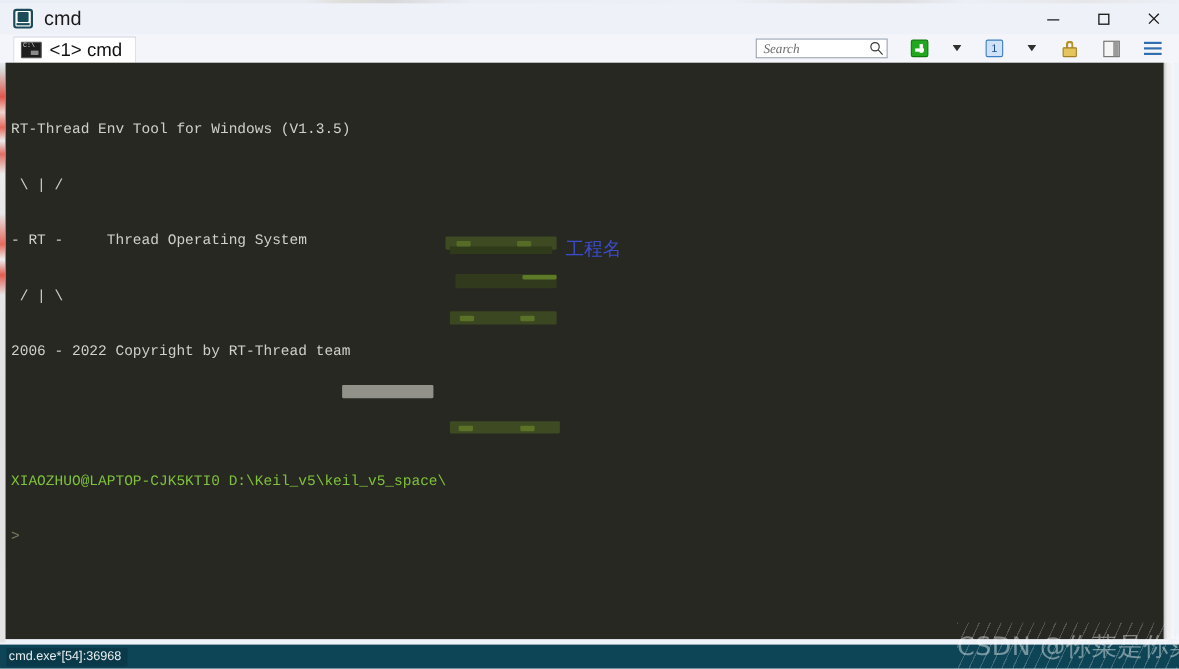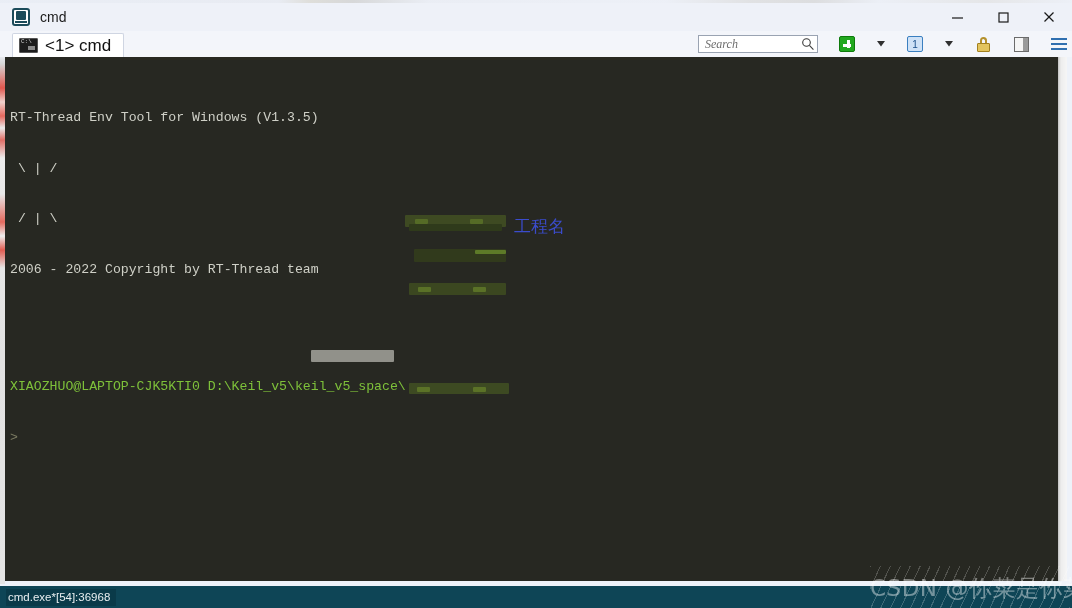--- a/index.html
+++ b/index.html
@@ -30,37 +30,37 @@
        rgba(228,228,228,1) 520px);}
 
   
   .titlebar{position:absolute;left:0;top:3px;width:1072px;height:28px;
      background:#eef1f8;border-bottom:1px solid #e2e6ef;
      display:flex;align-items:center;}
   .win-icon{width:18px;height:18px;margin-left:12px;position:relative;flex:none;}
   .win-icon .mon{position:absolute;left:0;top:0;width:18px;height:18px;border:2px solid #1b4b5a;border-radius:3px;background:#fff;box-sizing:border-box;}
   .win-icon .inner{position:absolute;left:4px;top:3px;width:10px;height:9px;background:#1b4b5a;border-radius:1px;}
   .win-icon .base{position:absolute;left:3px;top:13px;width:12px;height:2px;background:#1b4b5a;}
-  .win-title{margin-left:10px;font-size:14px;color:#1b1b1b;letter-spacing:.1px;}
+  .win-title{margin-left:10px;font-size:18px;color:#1b1b1b;letter-spacing:.1px;}
   .wbtns{margin-left:auto;display:flex;height:28px;}
   .wbtn{width:46px;height:28px;display:flex;align-items:center;justify-content:center;}
   .wbtn svg{display:block;}
 
   
   .tabbar{position:absolute;left:0;top:31px;width:1072px;height:26px;
      background:#f3f5fa;display:flex;align-items:flex-end;}
   .tab{height:24px;margin-left:12px;padding:0 12px 0 6px;display:flex;align-items:center;
      background:#fff;border:1px solid #cfd5e2;border-bottom:none;border-radius:2px 2px 0 0;box-sizing:border-box;}
   .tab-icon{width:17px;height:13px;background:#1d1d1d;border:1px solid #555;border-radius:1px;margin-right:7px;position:relative;flex:none;}
   .tab-icon:before{content:"C:\\";position:absolute;left:1px;top:-1px;font-family:"Liberation Mono",monospace;font-size:6px;color:#d8d8d8;}
   .tab-icon:after{content:"";position:absolute;left:8px;top:7px;width:7px;height:4px;background:#8a8a8a;}
   .tab-label{font-size:17px;color:#111;}
 
   
-  .toolbar{position:absolute;right:4px;top:32px;height:24px;display:flex;align-items:center;gap:20px;}
+  .toolbar{position:absolute;right:15px;top:32px;height:24px;display:flex;align-items:center;gap:20px;}
   .searchbox{width:120px;height:18px;background:#fff;border:1px solid #9aa3b2;
      display:flex;align-items:center;padding:0 2px 0 6px;box-sizing:border-box;}
   .searchbox span{font-size:12px;color:#6d6d6d;font-style:italic;font-family:"Liberation Serif",serif;flex:1;}
   .tbtn{width:18px;height:18px;display:flex;align-items:center;justify-content:center;}
   .caret{width:10px;height:18px;display:flex;align-items:center;justify-content:center;}
   .ico-plus{width:16px;height:16px;background:#22a81f;border:1px solid #0e7a0c;border-radius:2px;position:relative;box-sizing:border-box;}
   .ico-plus:before,.ico-plus:after{content:"";position:absolute;background:#fff;}
   .ico-plus:before{left:3px;top:6.5px;width:8px;height:3px;}
   .ico-plus:after{left:6.5px;top:3px;width:3px;height:8px;}
   .ico-one{width:16px;height:16px;background:#cfe2f7;border:1px solid #3a7fc0;border-radius:2px;
@@ -186,20 +186,21 @@
         </div>
     </div>
   </div>
 
   <div class="term-wrap">
     <div class="term">
       <div class="lines">
 
         <div class="ln">RT-Thread Env Tool for Windows (V1.3.5)</div>
         <div class="ln"> \ | /</div>
+        <div class="ln">- RT -     Thread Operating System</div>
         <div class="ln"> / | \</div>
         <div class="ln">2006 - 2022 Copyright by RT-Thread team</div>
         <div class="ln"></div>
 
         <div class="ln"><span class="grn">XIAOZHUO@LAPTOP-CJK5KTI0</span><span class="grn"> </span><span class="grn">D:\Keil_v5\keil_v5_space\</span></div>
         <div class="ln"><span class="pr">&gt;</span></div>
         <div class="ln"></div>
 
         
         

